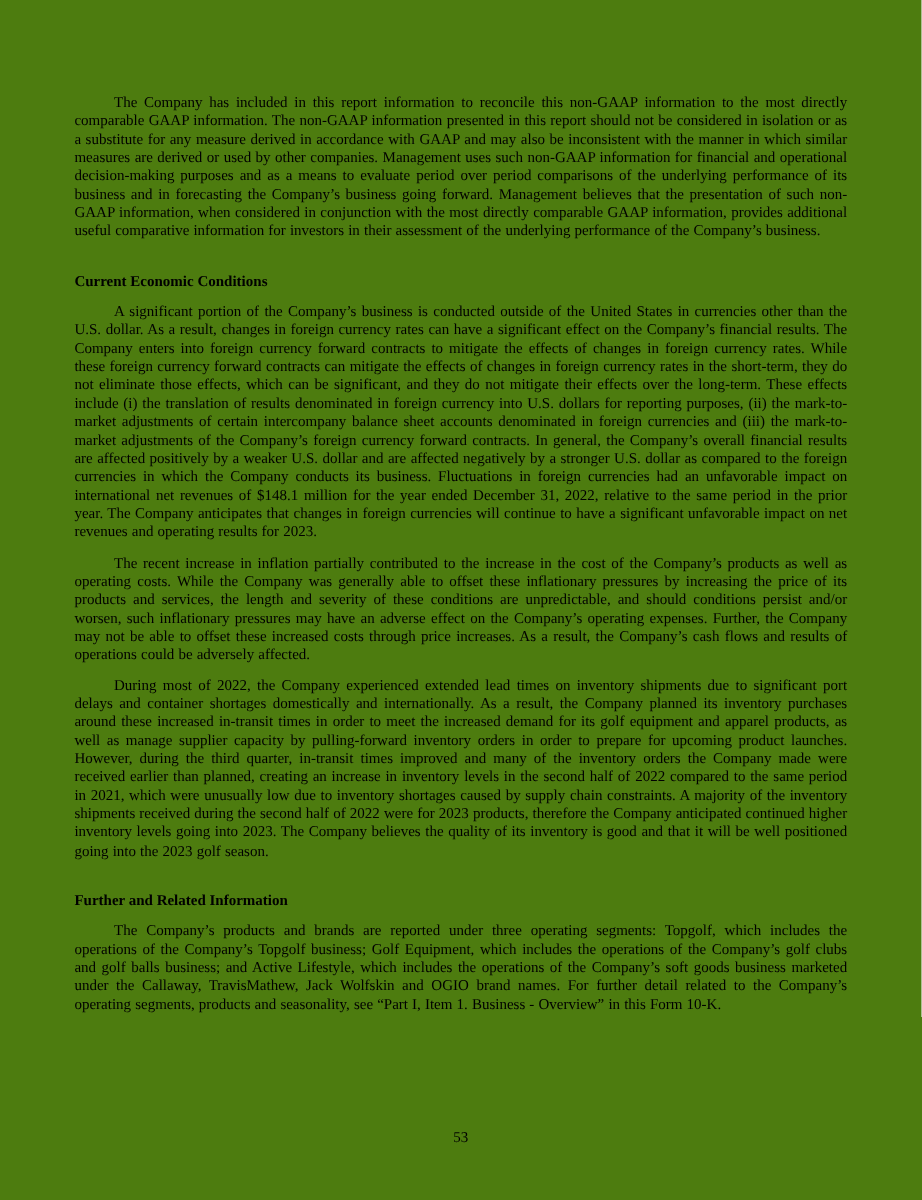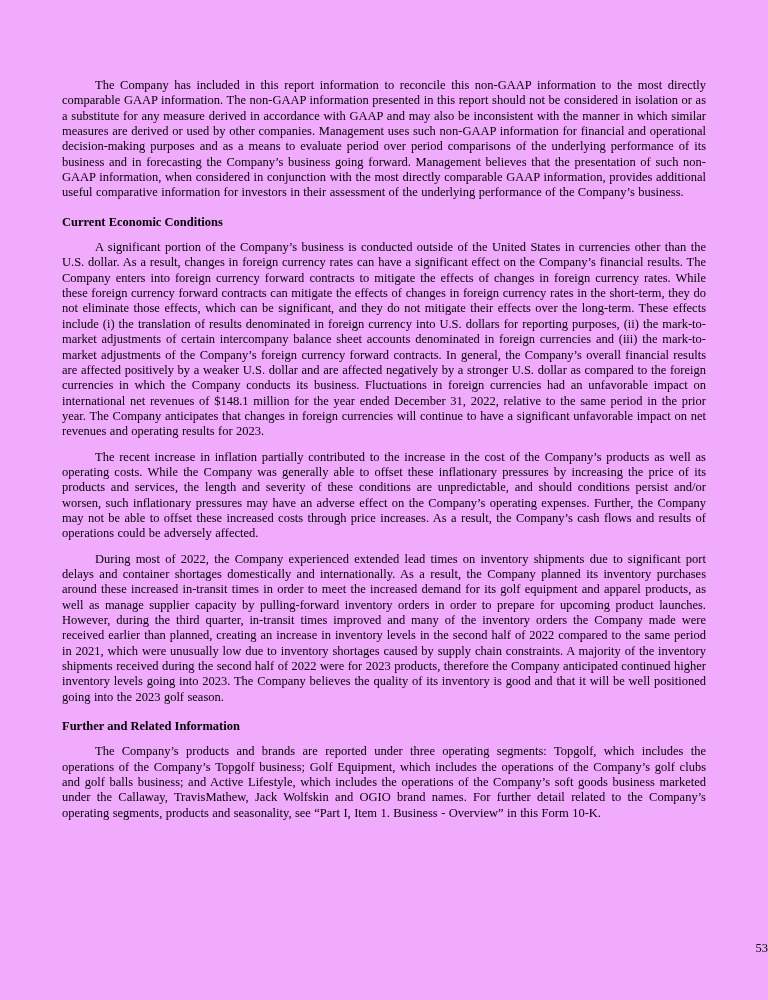--- a/index.html
+++ b/index.html
@@ -4,21 +4,21 @@
 <style>
   html, body {
     margin: 0;
     padding: 0;
     background: #ffffff;
   }
   .page {
     position: relative;
     width: 768px;
     height: 1000px;
-    background: #f0abfc;
+    background: #4d7c0f;
     font-family: "Liberation Serif", "DejaVu Serif", serif;
     color: #000000;
     overflow: hidden;
   }
   .content {
     position: absolute;
     left: 62px;
     top: 78px;
     width: 644px;
   }
@@ -27,32 +27,32 @@
     line-height: 15.35px;
     text-align: justify;
     text-indent: 33px;
     margin: 0 0 10px 0;
     word-spacing: 0.3px;
   }
   .content h3 {
     font-size: 12.5px;
     line-height: 15.35px;
     font-weight: bold;
-    margin: 14px 0 10px 0;
+    margin: 26px 0 10px 0;
     text-align: left;
   }
   .content h3:first-child {
     margin-top: 0;
   }
   .footer {
     position: absolute;
     left: 0;
     top: 941px;
     width: 768px;
-    text-align: right;
+    text-align: center;
     font-size: 12.5px;
     line-height: 15.35px;
   }
 </style>
 </head>
 <body>
 
 <div class="page">
   <div class="content">
     <p>The Company has included in this report information to reconcile this non-GAAP information to the most directly comparable GAAP information. The non-GAAP information presented in this report should not be considered in isolation or as a substitute for any measure derived in accordance with GAAP and may also be inconsistent with the manner in which similar measures are derived or used by other companies. Management uses such non-GAAP information for financial and operational decision-making purposes and as a means to evaluate period over period comparisons of the underlying performance of its business and in forecasting the Company’s business going forward. Management believes that the presentation of such non-GAAP information, when considered in conjunction with the most directly comparable GAAP information, provides additional useful comparative information for investors in their assessment of the underlying performance of the Company’s business.</p>

